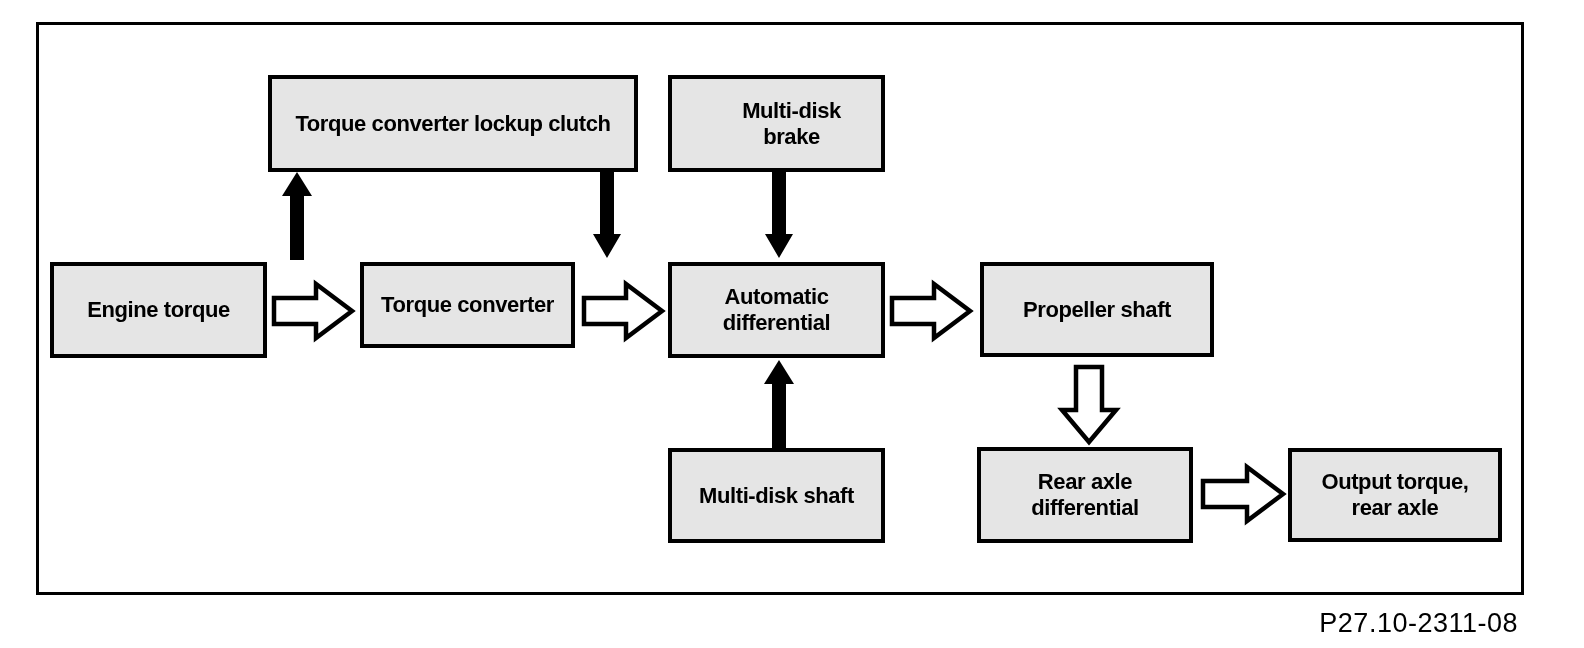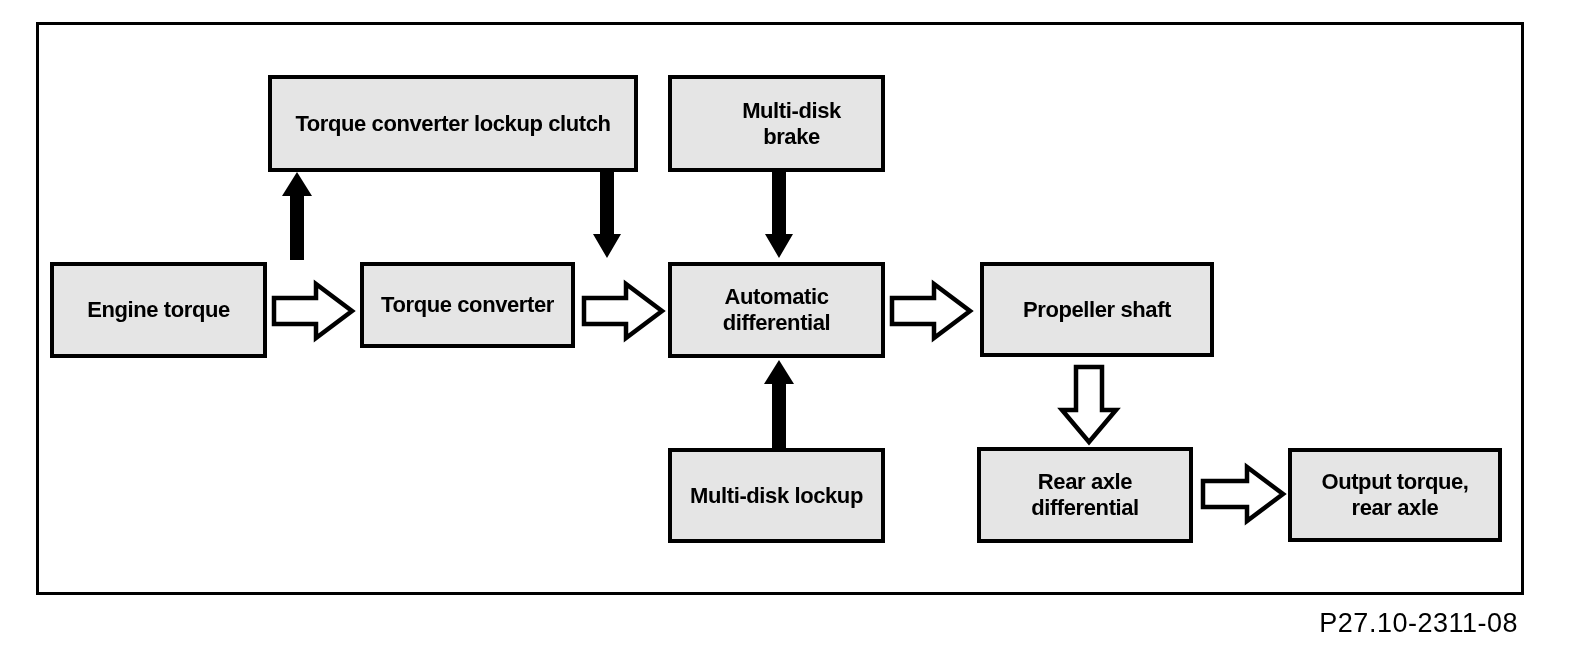--- a/index.html
+++ b/index.html
@@ -95,21 +95,21 @@
   <div class="node node-converter">
     <span>Torque converter</span>
   </div>
   <div class="node node-transmission">
     <span>Automatic differential</span>
   </div>
   <div class="node node-propeller">
     <span>Propeller shaft</span>
   </div>
   <div class="node node-clutch">
-    <span>Multi-disk lockup</span>
+    <span>Multi-disk shaft</span>
   </div>
   <div class="node node-reardiff">
     <span>Rear axle differential</span>
   </div>
   <div class="node node-output">
     <span>Output torque, rear axle</span>
   </div>
 
   <div class="figure-code">P27.10-2311-08</div>
 

